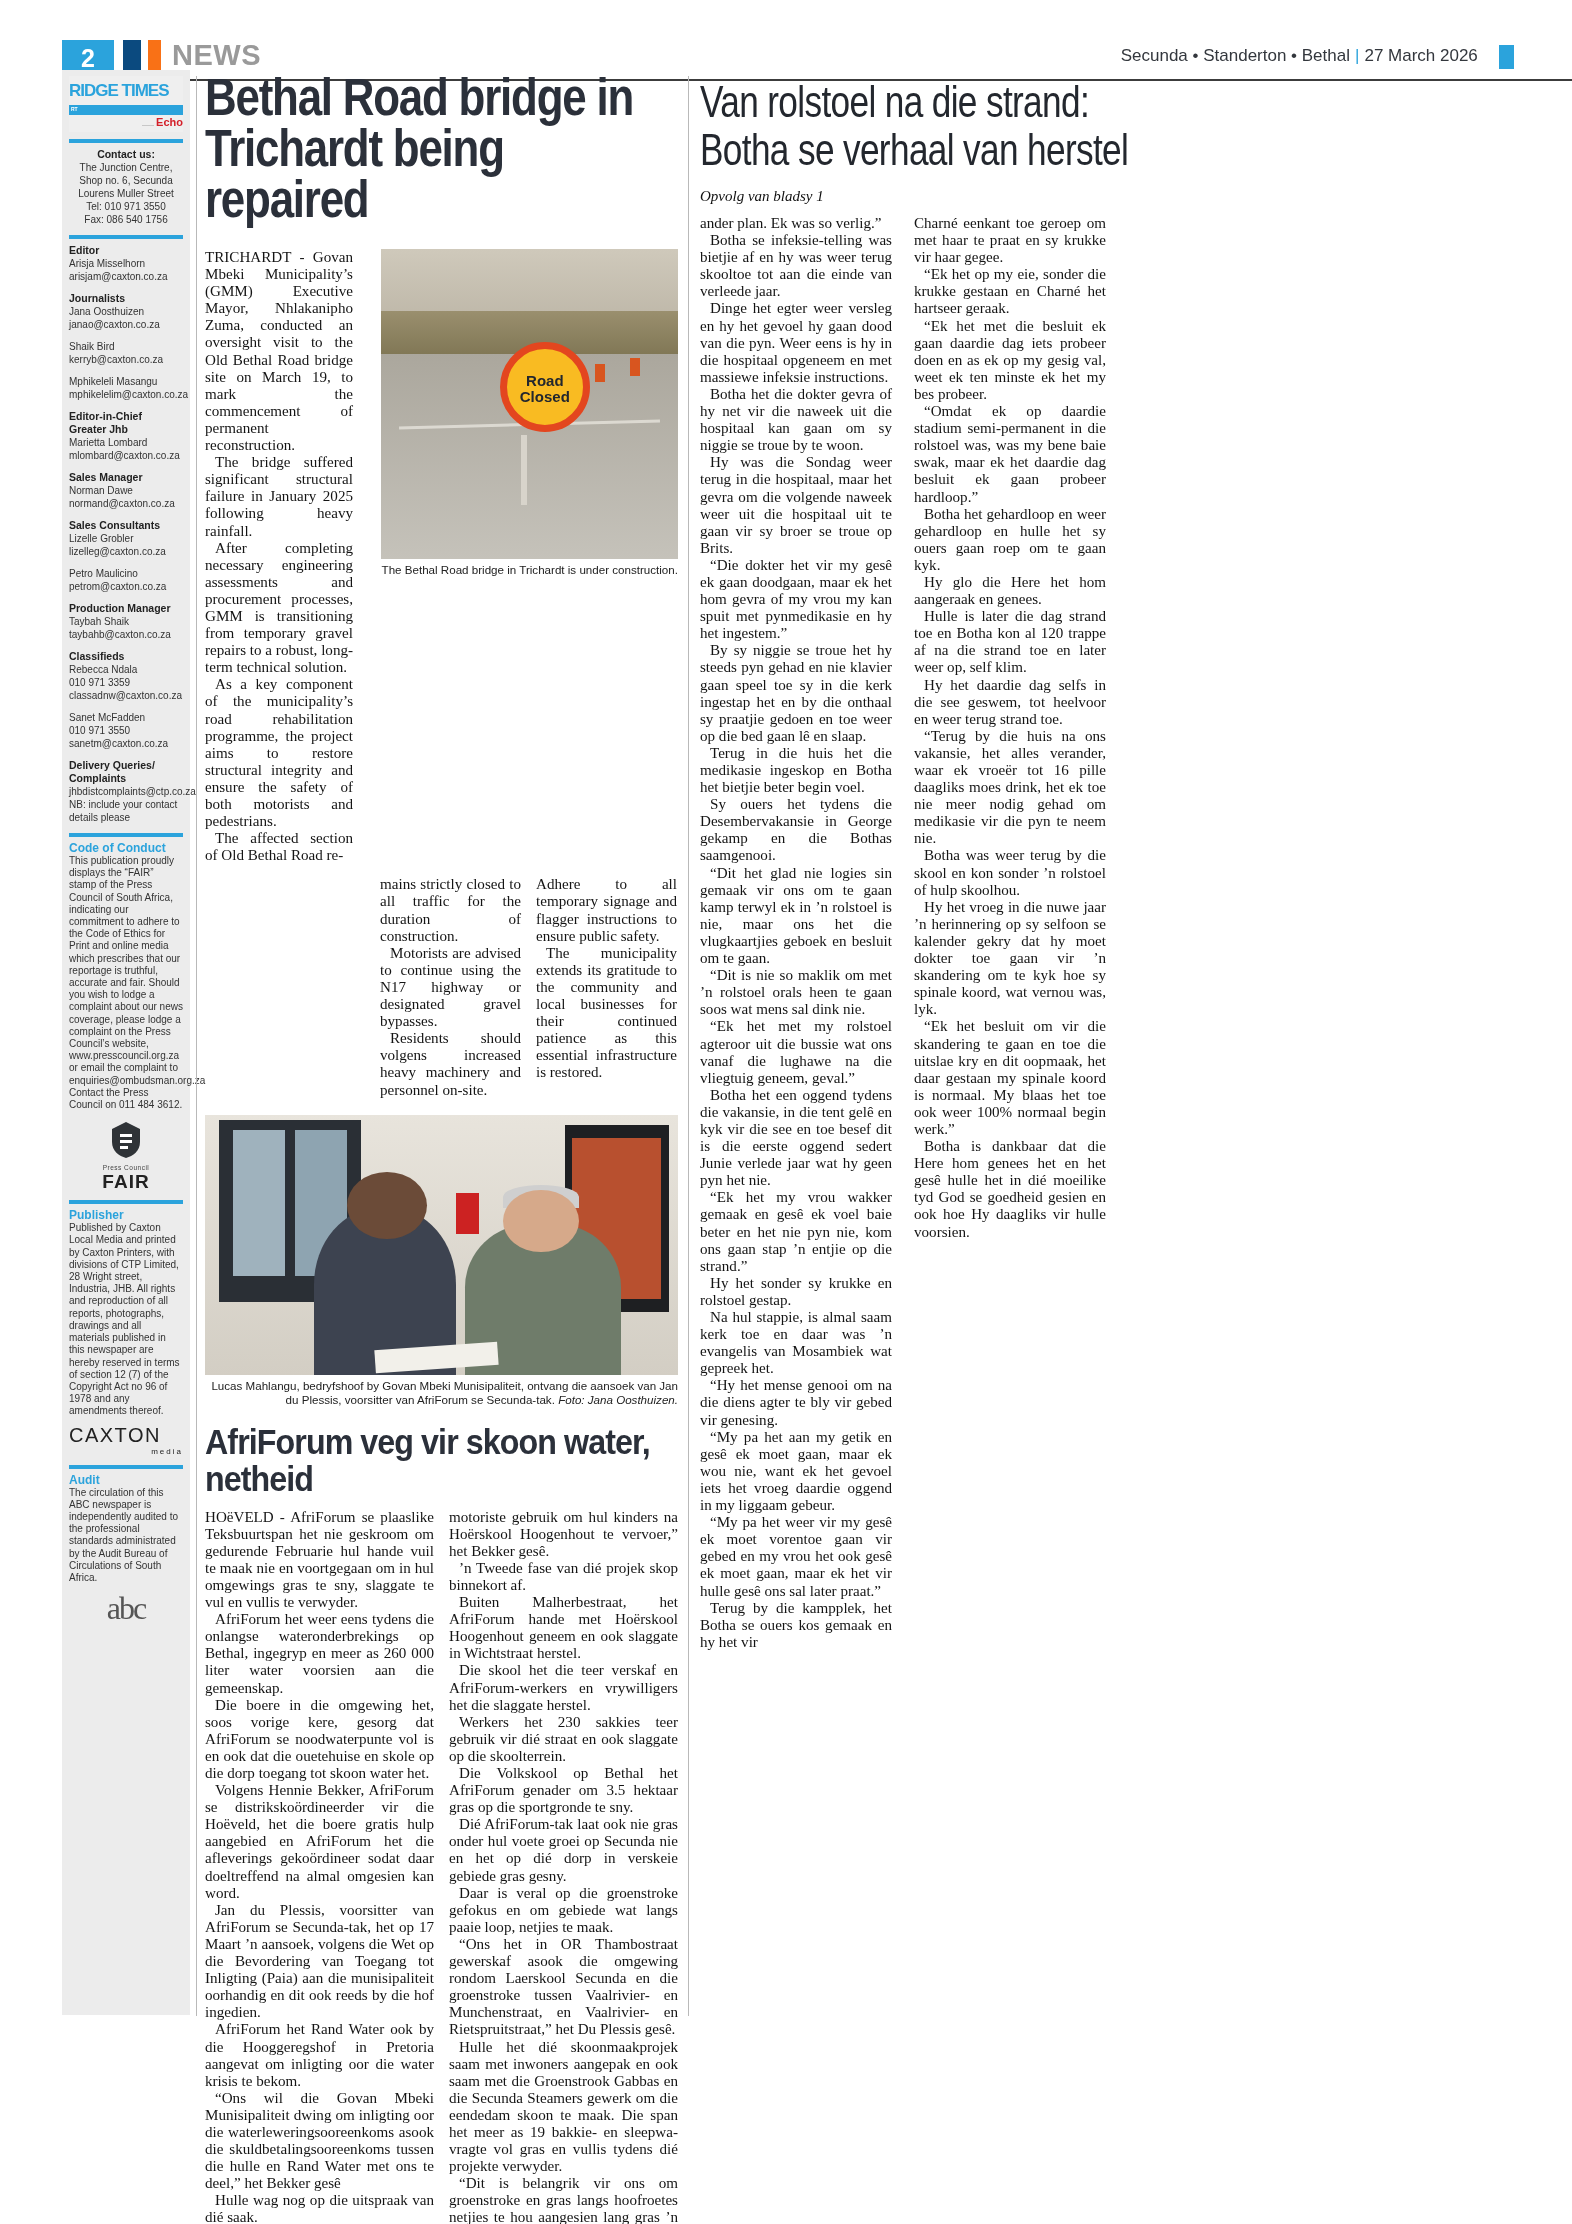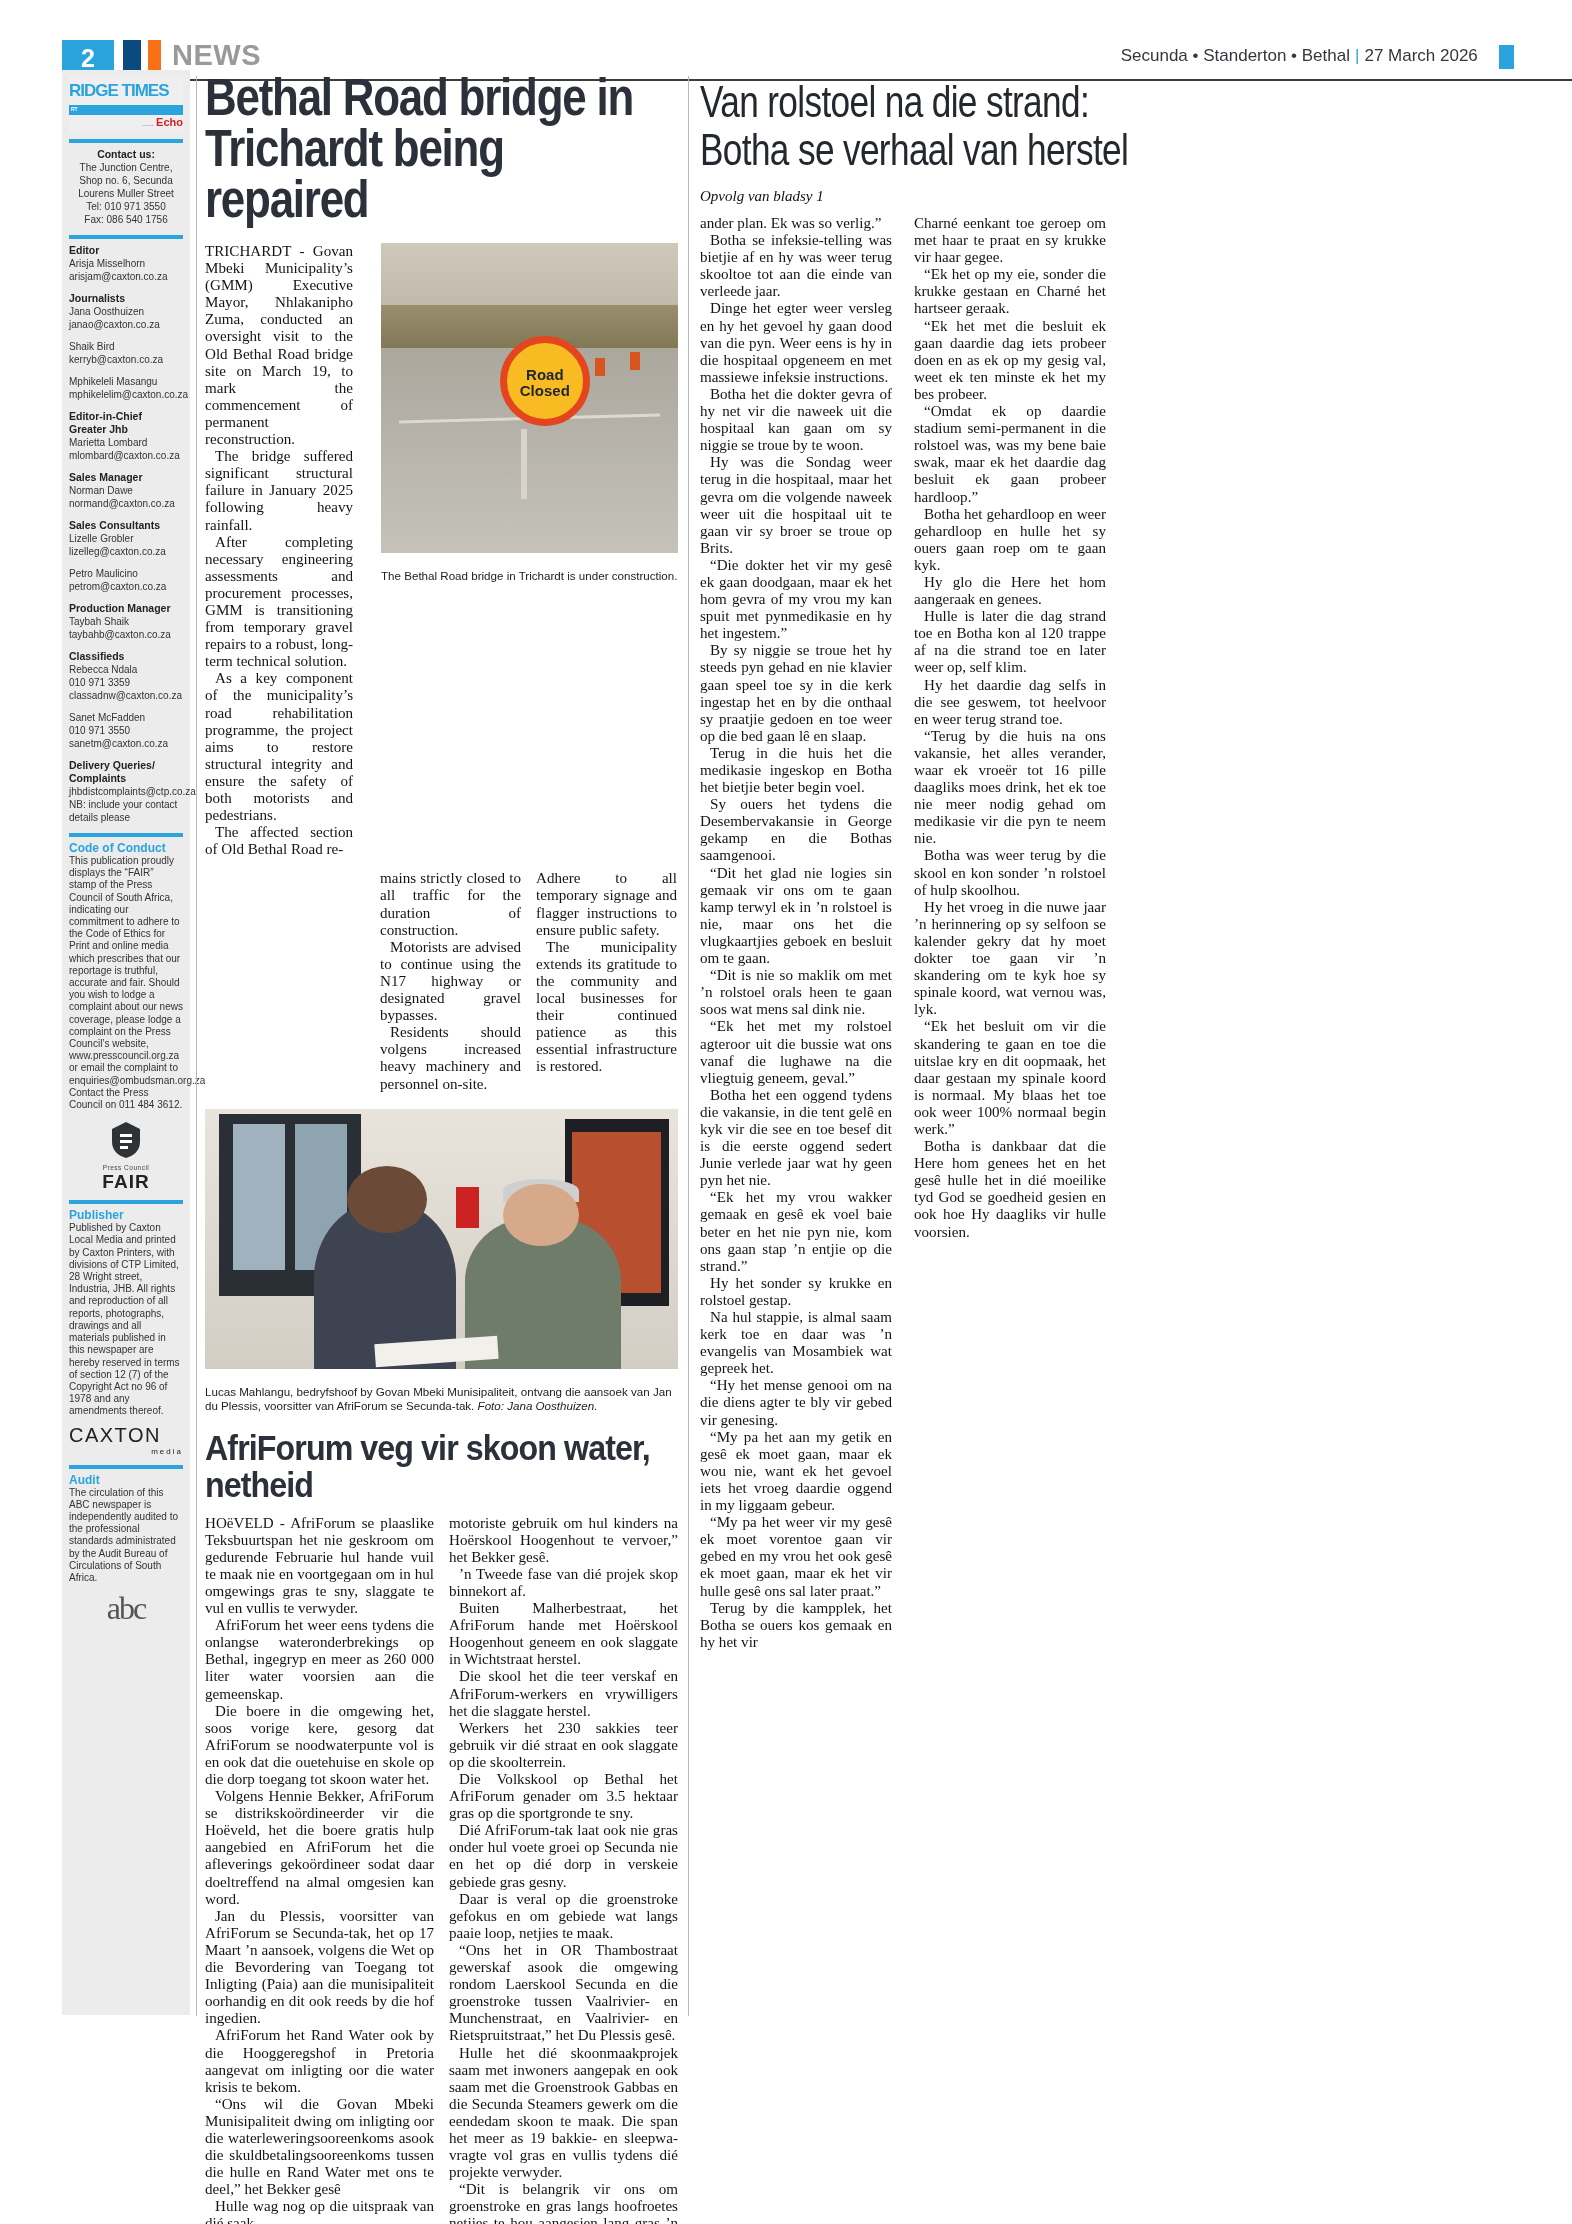--- a/index.html
+++ b/index.html
@@ -63,21 +63,21 @@
   .hl-lead { font-family:"Liberation Sans", sans-serif; font-weight:bold; font-size:51px;
              line-height:51px; color:#2b303a; letter-spacing:-1.4px;
              transform:scaleX(0.86); transform-origin:left top; width:116%; }
   .bodytxt { font-family:"Liberation Serif", serif; font-size:15.1px; line-height:17.1px;
              text-align:justify; color:#141414; hyphens:auto; }
   .bodytxt p { text-indent:10px; margin:0; }
   .bodytxt p.first { text-indent:0; }
 
   .photo { background:#b9b3a6; position:relative; overflow:hidden; }
   .cap { font-family:"Liberation Sans", sans-serif; font-size:11.6px; color:#222; line-height:14px;
-         padding-top:16px; }
+         padding-top:4px;text-align:right; }
   .cap i { font-style:italic; }
 
   .hl-afri { font-family:"Liberation Sans", sans-serif; font-weight:bold; font-size:35px;
              line-height:37px; color:#2b303a; letter-spacing:-1px;
              transform:scaleX(0.92); transform-origin:left top; width:109%; }
 
   
   .feature { position:absolute; left:700px; top:78px; width:812px; }
   .hl-feat { font-family:"Liberation Sans", sans-serif; font-weight:normal; font-size:44px;
              line-height:48px; color:#23272e; letter-spacing:-0.8px;
@@ -285,21 +285,21 @@
       <div class="abc">abc</div>
     </div>
   </div>
 
   <div class="vline" style="left:196px; top:76px; height:1940px;"></div>
   <div class="vline" style="left:688px; top:76px; height:1940px;"></div>
 
   <div class="main">
     <h1 class="hl-lead">Bethal Road bridge in Trichardt being repaired</h1>
 
-    <div style="display:flex; gap:28px; margin-top:18px;">
+    <div style="display:flex; gap:28px; margin-top:24px;">
       <div style="width:160px;" class="bodytxt" id="lead-col1">
           <p class="first">TRICHARDT - Govan Mbeki Municipality’s (GMM) Executive Mayor, Nhlakanipho Zuma, conducted an oversight visit to the Old Bethal Road bridge site on March 19, to mark the commencement of permanent reconstruction.</p>
           <p>The bridge suffered significant structural failure in January 2025 following heavy rainfall.</p>
           <p>After completing necessary engineering assessments and procurement processes, GMM is transitioning from temporary gravel repairs to a robust, long-term technical solution.</p>
           <p>As a key component of the municipality’s road rehabilitation programme, the project aims to restore structural integrity and ensure the safety of both motorists and pedestrians.</p>
           <p>The affected section of Old Bethal Road re-</p>
         </div>
       <div style="width:297px;">
         <div class="photo" style="width:297px; height:310px;">
           <div class="roadsky"></div>

